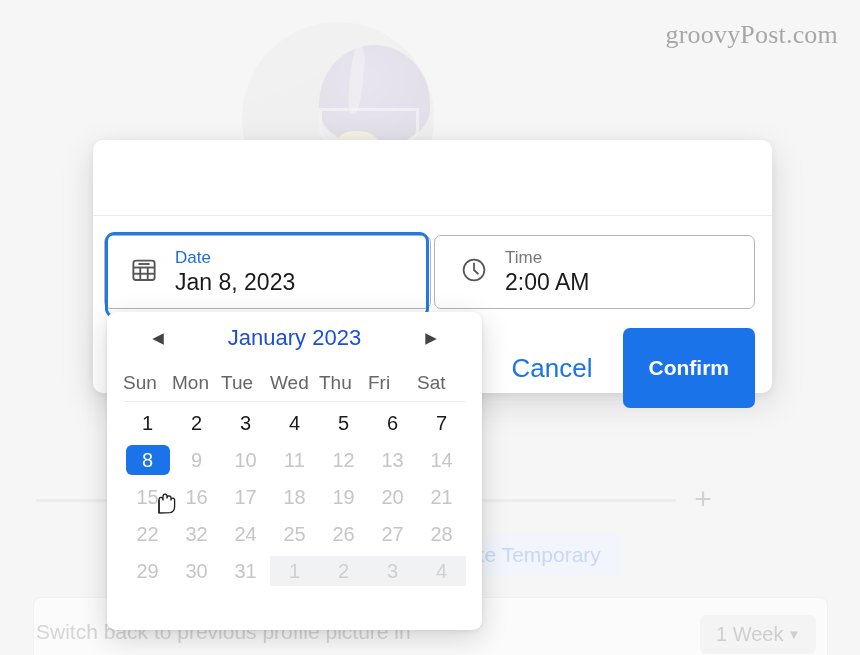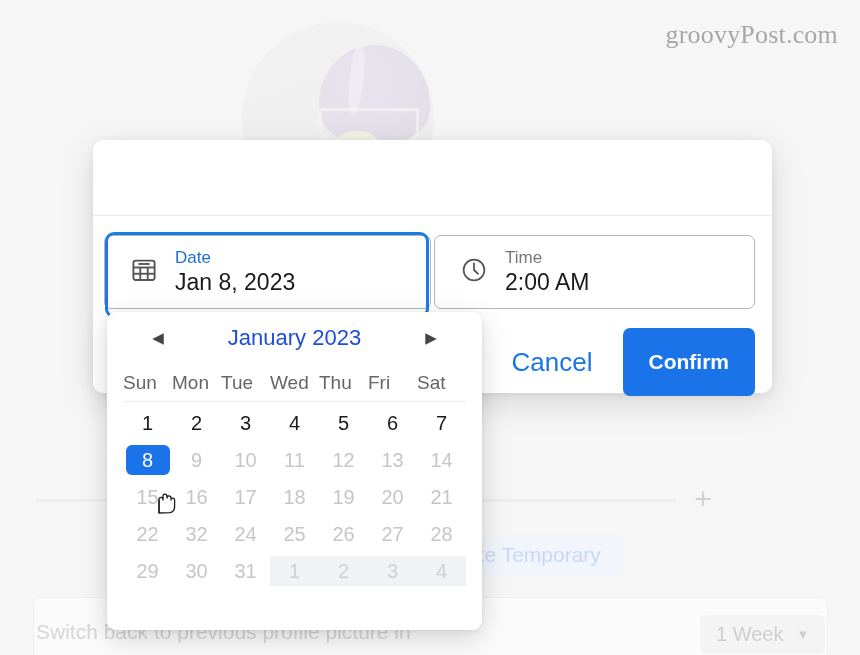--- a/index.html
+++ b/index.html
@@ -77,21 +77,21 @@
     position: absolute; left: 33px; top: 597px; width: 795px; height: 86px;
     background: #fbfbfb; border: 1px solid #f0f0f0; border-radius: 8px;
   }
   .bg-bottom-label {
     position: absolute; left: 36px; top: 620px;
     font-size: 21px; color: #d6d6d6; white-space: nowrap;
   }
   .bg-week-select {
     position: absolute; left: 700px; top: 615px;
     padding: 8px 16px; border-radius: 6px; background: #f4f4f4;
-    color: #cfcfcf; font-size: 20px; display: flex; align-items: center; gap: 13px;
+    color: #cfcfcf; font-size: 20px; display: flex; align-items: center; gap: 4px;
   }
   .bg-week-caret { font-size: 13px; color: #cfcfcf; }
 
   
   .dialog {
     position: absolute; left: 93px; top: 140px; width: 679px; height: 253px;
     background: #ffffff; border-radius: 10px;
     box-shadow: 0 10px 34px rgba(0,0,0,.13), 0 2px 8px rgba(0,0,0,.06);
   }
   .dialog-title {
@@ -126,21 +126,21 @@
   .field-value { font-size: 23px; color: #1a1a1a; line-height: 27px; }
 
   .btn-row { position: absolute; right: 17px; top: 188px; display: flex; align-items: center; gap: 14px; }
   .btn-cancel {
     font-size: 26px; color: #1a73e8; background: transparent;
     border: none; padding: 10px 16px; border-radius: 6px; cursor: pointer;
     font-family: inherit;
   }
   .btn-confirm {
     font-size: 21px; font-weight: bold; color: #fff; background: #1a73e8;
-    border: none; padding: 22px 26px; border-radius: 7px; cursor: pointer;
+    border: none; padding: 28px 26px; border-radius: 7px; cursor: pointer;
     font-family: inherit;
   }
 
   
   .calendar {
     position: absolute; left: 107px; top: 312px; width: 375px; height: 318px;
     background: #fff; border-radius: 9px;
     box-shadow: 0 8px 28px rgba(0,0,0,.16), 0 1px 4px rgba(0,0,0,.08);
     padding: 0 16px;
   }

